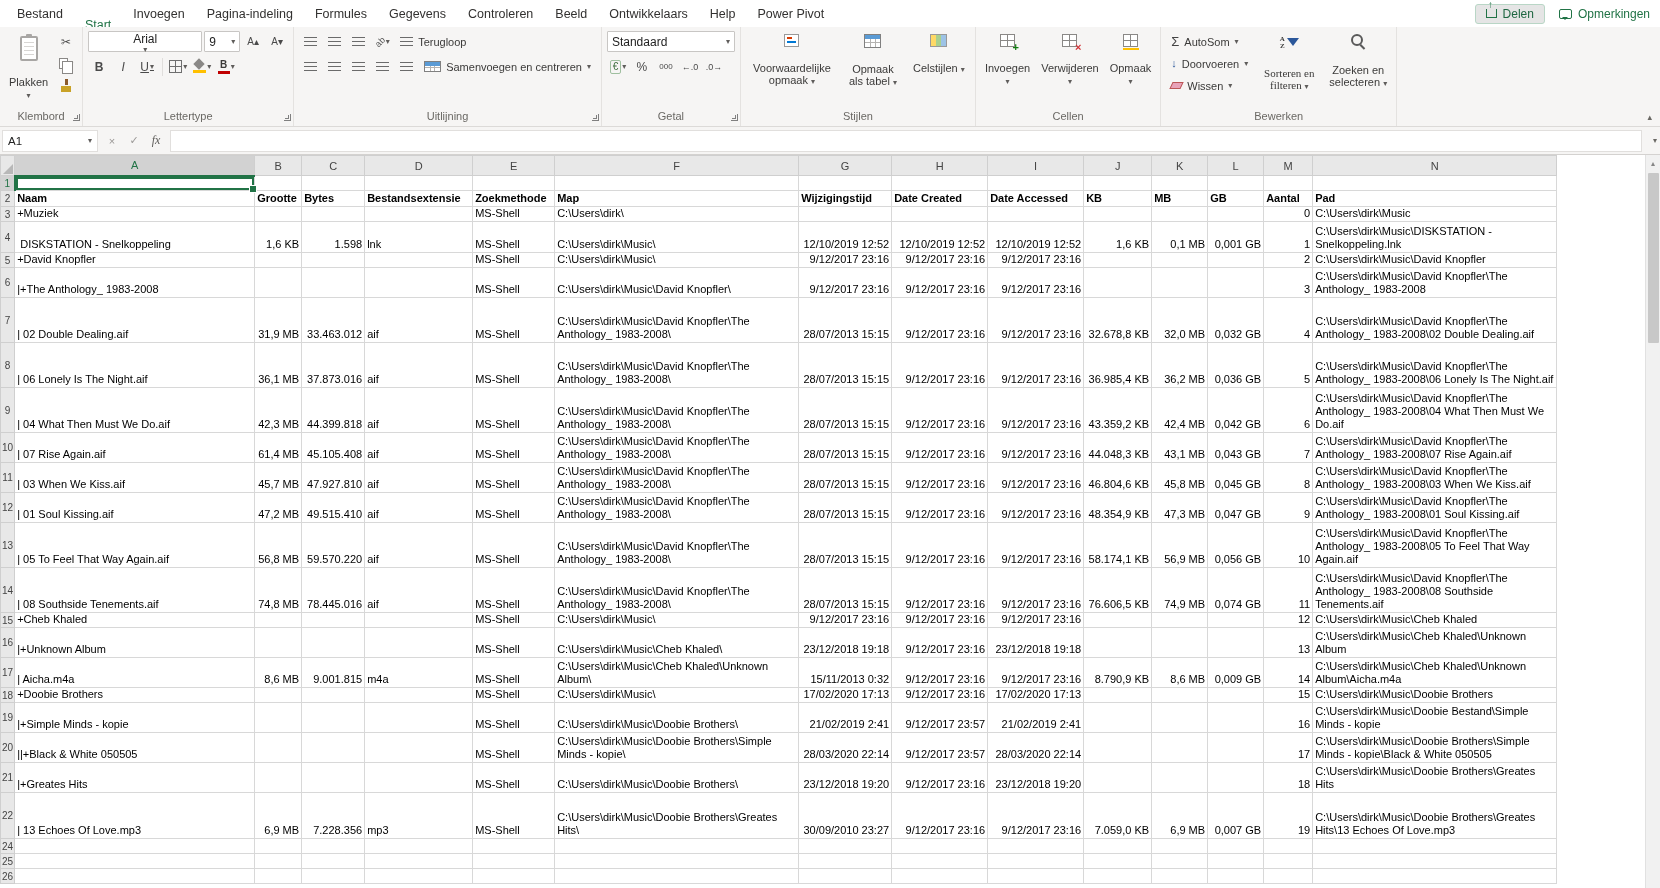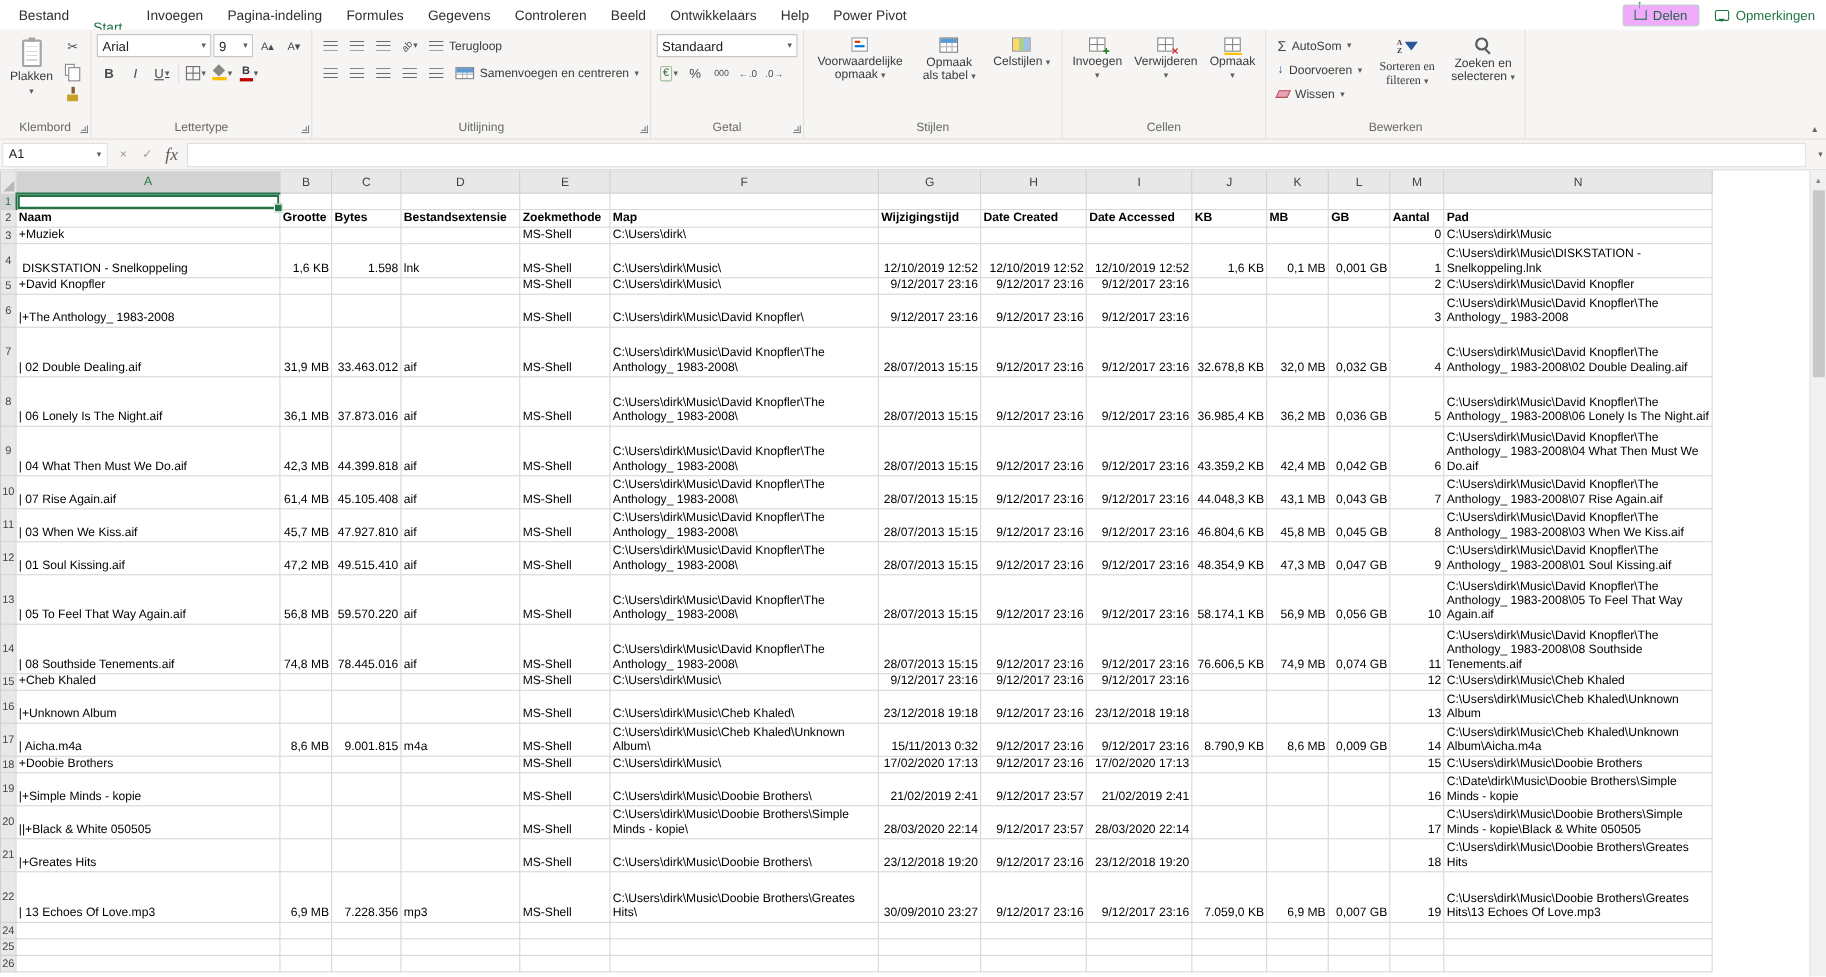--- a/index.html
+++ b/index.html
@@ -9,38 +9,38 @@
     font-family:"Liberation Sans", sans-serif; color:#323130;
     -webkit-font-smoothing:antialiased;
   }
 
   
   .tabbar { height:27px; background:#fff; display:flex; align-items:center; padding-left:6px; }
   .rtab { padding:0 11px; display:flex; align-items:center; font-size:12.5px; color:#323130; position:relative; cursor:default; }
   .rtab.active { color:#217346;margin-top:23px; }
   .rtab.active::after { content:""; position:absolute; left:9px; right:9px; bottom:0; height:3px; background:#217346; }
   .tab-right { margin-left:auto; display:flex; align-items:center; gap:14px; padding-right:10px; }
-  .share-btn { display:flex; align-items:center; gap:6px; background:#f0abfc; border:1px solid #b9d6c6; border-radius:3px; padding:2px 10px; font-size:12px; color:#1e6641; }
+  .share-btn { display:flex; align-items:center; gap:6px; background:#e5e5e5; border:1px solid #b9d6c6; border-radius:3px; padding:2px 10px; font-size:12px; color:#1e6641; }
   .comments-btn { display:flex; align-items:center; gap:6px; font-size:12px; color:#217346; }
   .i-share { position:relative; width:11px; height:9px; border:1.5px solid #217346; border-top:none; display:inline-block; }
   .i-share::after { content:"↑"; position:absolute; top:-9px; left:1.5px; font-size:10px; color:#217346; line-height:10px; }
   .i-comment { position:relative; width:13px; height:10px; border:1.5px solid #217346; border-radius:2px; display:inline-block; }
   .i-comment::after { content:""; position:absolute; left:2px; bottom:-5px; border:3px solid transparent; border-top-color:#217346; }
 
   
   .ribbon { height:100px; background:#f6f5f4; border-bottom:1px solid #dcdad8; display:flex; position:relative; }
   .rgroup { display:flex; flex-direction:column; border-right:1px solid #e4e2e0; position:relative; padding:2px 3px 0; }
   .gcontent { flex:1; display:flex; align-items:flex-start; gap:3px; padding:2px 2px 0; }
   .glabel { height:18px; line-height:16px; text-align:center; font-size:11px; color:#6a6864; white-space:nowrap; padding:0 10px; }
   .launcher { position:absolute; right:2px; bottom:5px; width:7px; height:7px; border-right:1.5px solid #808080; border-bottom:1.5px solid #808080; }
   .launcher::before { content:""; position:absolute; right:1px; bottom:1px; width:3px; height:3px; border-right:1.5px solid #808080; border-bottom:1.5px solid #808080; }
   .stack { display:flex; flex-direction:column; gap:4px; }
   .row { display:flex; align-items:center; gap:2px; }
   .bigbtn { display:flex; flex-direction:column; align-items:center; gap:3px; padding:3px 4px 1px; font-size:11px; line-height:12px; color:#3b3a39; text-align:center; border-radius:2px; cursor:default; }
-  .blabel { display:block; }
+  .blabel { display:block;margin-top:12px; }
   .mini { width:22px; height:21px; display:flex; align-items:center; justify-content:center; gap:1px; background:none; border:none; font-size:12px; color:#4a4a4a; padding:0; border-radius:2px; }
   .txtbtn { display:flex; align-items:center; gap:5px; font-size:11px; color:#3b3a39; padding:2px 5px; height:21px; white-space:nowrap; border-radius:2px; }
   .combo { background:#fff; border:1px solid #c8c6c4; height:21px; display:flex; align-items:center; justify-content:space-between; font-size:12px; color:#222; padding:0 4px; border-radius:1px; }
   .caret { font-size:8px; color:#5f5d5b; line-height:8px; }
   .minicol { display:flex; flex-direction:column; gap:1px; }
   .bo { font-weight:bold; } .it { font-style:italic; } .un { text-decoration:underline; }
   .ribbon-collapse { position:absolute; right:8px; bottom:4px; font-size:9px; color:#6a6864; }
 
   
   .i-clip { width:18px; height:25px; border:2px solid #a8a6a4; border-radius:2px; position:relative; background:#fff; margin-top:2px; }
@@ -77,21 +77,21 @@
   .i-find::before { content:""; position:absolute; top:0; left:0; width:8px; height:8px; border:2px solid #5a5a5a; border-radius:50%; }
   .i-find::after { content:""; position:absolute; left:10px; top:10px; width:6px; height:2px; background:#5a5a5a; transform:rotate(45deg); transform-origin:0 0; }
   .i-calc { width:17px; height:15px; border:1px solid #2b579a; background:linear-gradient(#2b579a 0 0) 0 0/100% 4px no-repeat, linear-gradient(#9ab 0 0) 33% 4px/1px 100% no-repeat, linear-gradient(#9ab 0 0) 66% 4px/1px 100% no-repeat, #fff; }
   .sep { width:1px; height:18px; background:#e0dedc; margin:0 2px; }
 
   
   .fbar { height:28px; background:#f6f5f4; border-bottom:1px solid #d4d2d0; display:flex; align-items:center; padding:0 2px; position:relative; }
   .namebox { width:96px; height:22px; background:#fff; border:1px solid #e1dfdd; display:flex; align-items:center; justify-content:space-between; padding:0 5px; font-size:11.5px; color:#222; }
   .fbtns { display:flex; align-items:center; margin:0 4px; gap:2px; }
   .fbtn { width:20px; height:20px; display:flex; align-items:center; justify-content:center; font-size:11px; color:#9a9896; }
-  .fbtn.fx { font-style:italic; font-family:"Liberation Serif", serif; color:#5f5d5b; font-size:16px; }
+  .fbtn.fx { font-style:italic; font-family:"Liberation Serif", serif; color:#5f5d5b; font-size:12px; }
   .finput { flex:1; height:22px; background:#fff; border:1px solid #e1dfdd; margin-right:16px; font-size:11px; padding:0 4px; color:#000; }
   .fexpand { position:absolute; right:3px; font-size:8px; color:#6a6864; }
 
   
   .sheet { position:relative; height:733px; background:#fff; overflow:hidden; }
   table.grid { border-collapse:collapse; table-layout:fixed; }
   .grid th, .grid td { margin:0; }
   .colhead, .rowhead, .corner { background:#e8e8e8; border:1px solid #cfcfcf; font-weight:normal; color:#444; }
   .colhead { height:20px; font-size:11px; text-align:center; padding:0; }
   .rowhead { font-size:10px; text-align:center; padding:0 1px; overflow:hidden; }
@@ -162,21 +162,21 @@
       </div>
     </div>
     <div class="glabel">Klembord</div>
     <span class="launcher"></span>
   </div>
 
   <div class="rgroup">
     <div class="gcontent">
       <div class="stack">
         <div class="row">
-          <div class="combo" style="width:104px;">
+          <div class="combo" style="width:114px;flex-direction:column;">
             <span>Arial</span>
             <span class="caret">▾</span>
           </div>
           <div class="combo" style="width:36px;">
             <span>9</span>
             <span class="caret">▾</span>
           </div>
           <button class="mini">
               <span style="font-size:10px;">A▴</span>
             </button>
@@ -745,21 +745,21 @@
           <td class="c al-left"></td>
           <td class="c al-left">MS-Shell</td>
           <td class="c al-left wrap">C:\Users\dirk\Music\Doobie Brothers\</td>
           <td class="c al-right">21/02/2019 2:41</td>
           <td class="c al-right">9/12/2017 23:57</td>
           <td class="c al-right">21/02/2019 2:41</td>
           <td class="c al-right"></td>
           <td class="c al-right"></td>
           <td class="c al-right"></td>
           <td class="c al-right">16</td>
-          <td class="c al-left wrap">C:\Date\dirk\Music\Doobie Brothers\Simple Minds - kopie</td>
+          <td class="c al-left wrap">C:\Users\dirk\Music\Doobie Bestand\Simple Minds - kopie</td>
         </tr>
         <tr style="height:30px">
           <th class="rowhead">20</th>
           <td class="c al-left">||+Black &amp; White 050505</td>
           <td class="c al-right"></td>
           <td class="c al-right"></td>
           <td class="c al-left"></td>
           <td class="c al-left">MS-Shell</td>
           <td class="c al-left wrap">C:\Users\dirk\Music\Doobie Brothers\Simple Minds - kopie\</td>
           <td class="c al-right">28/03/2020 22:14</td>

